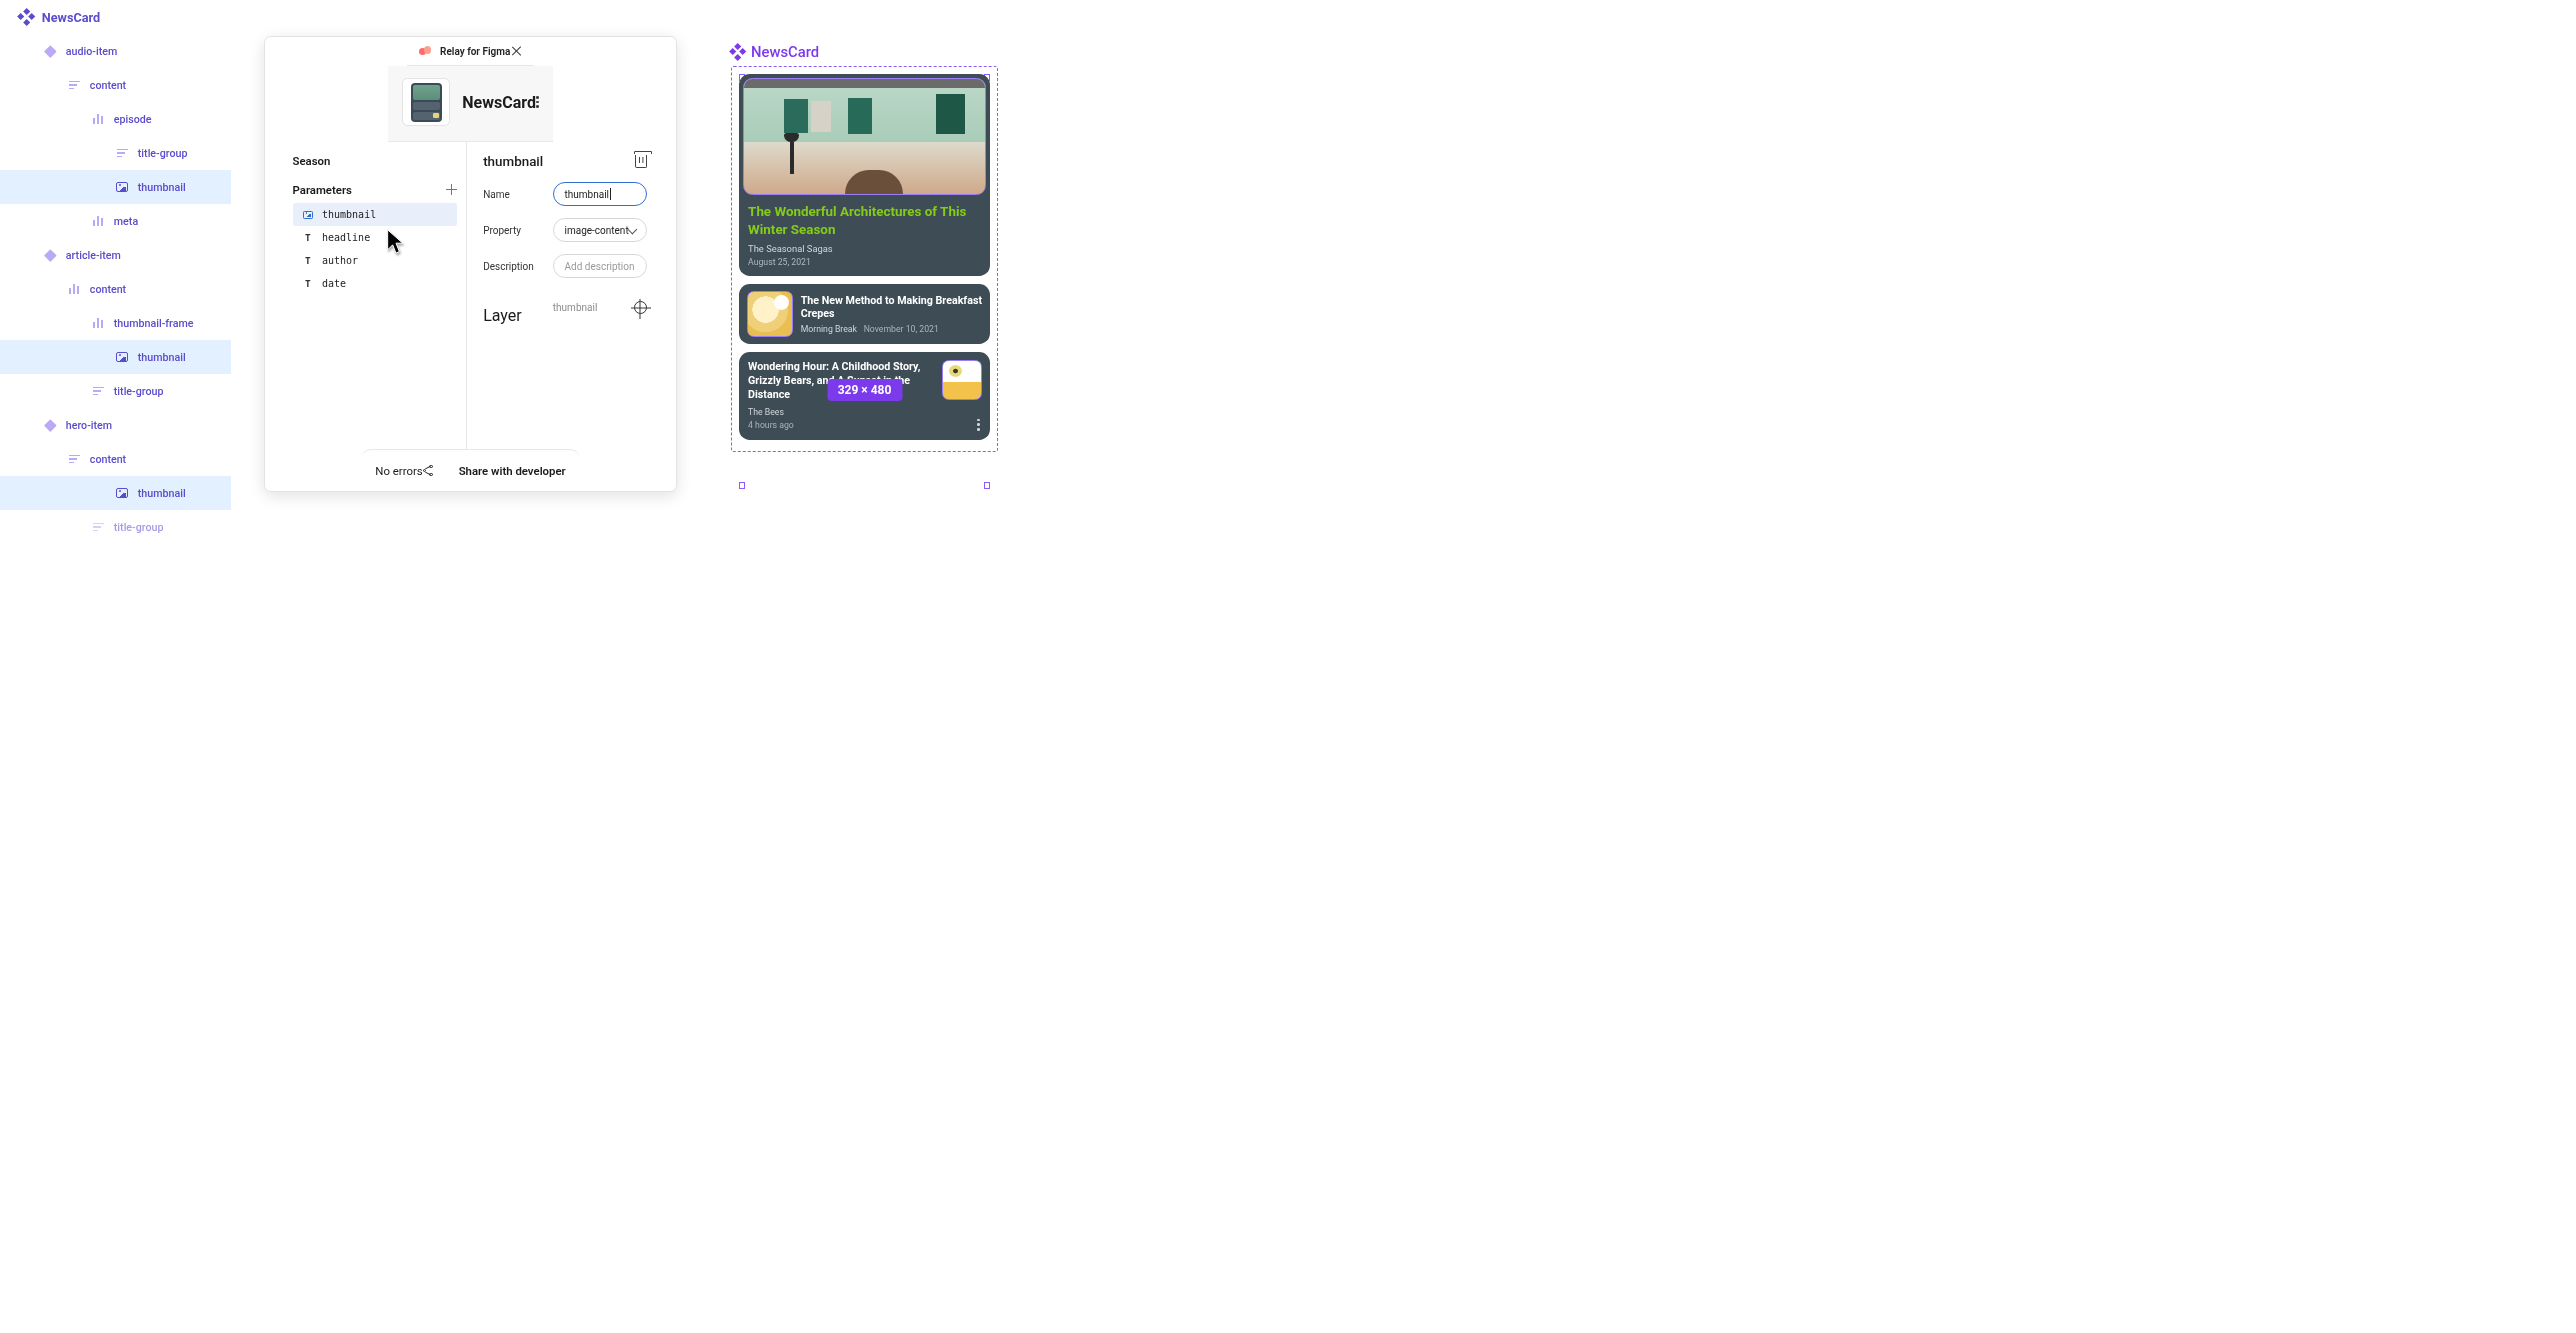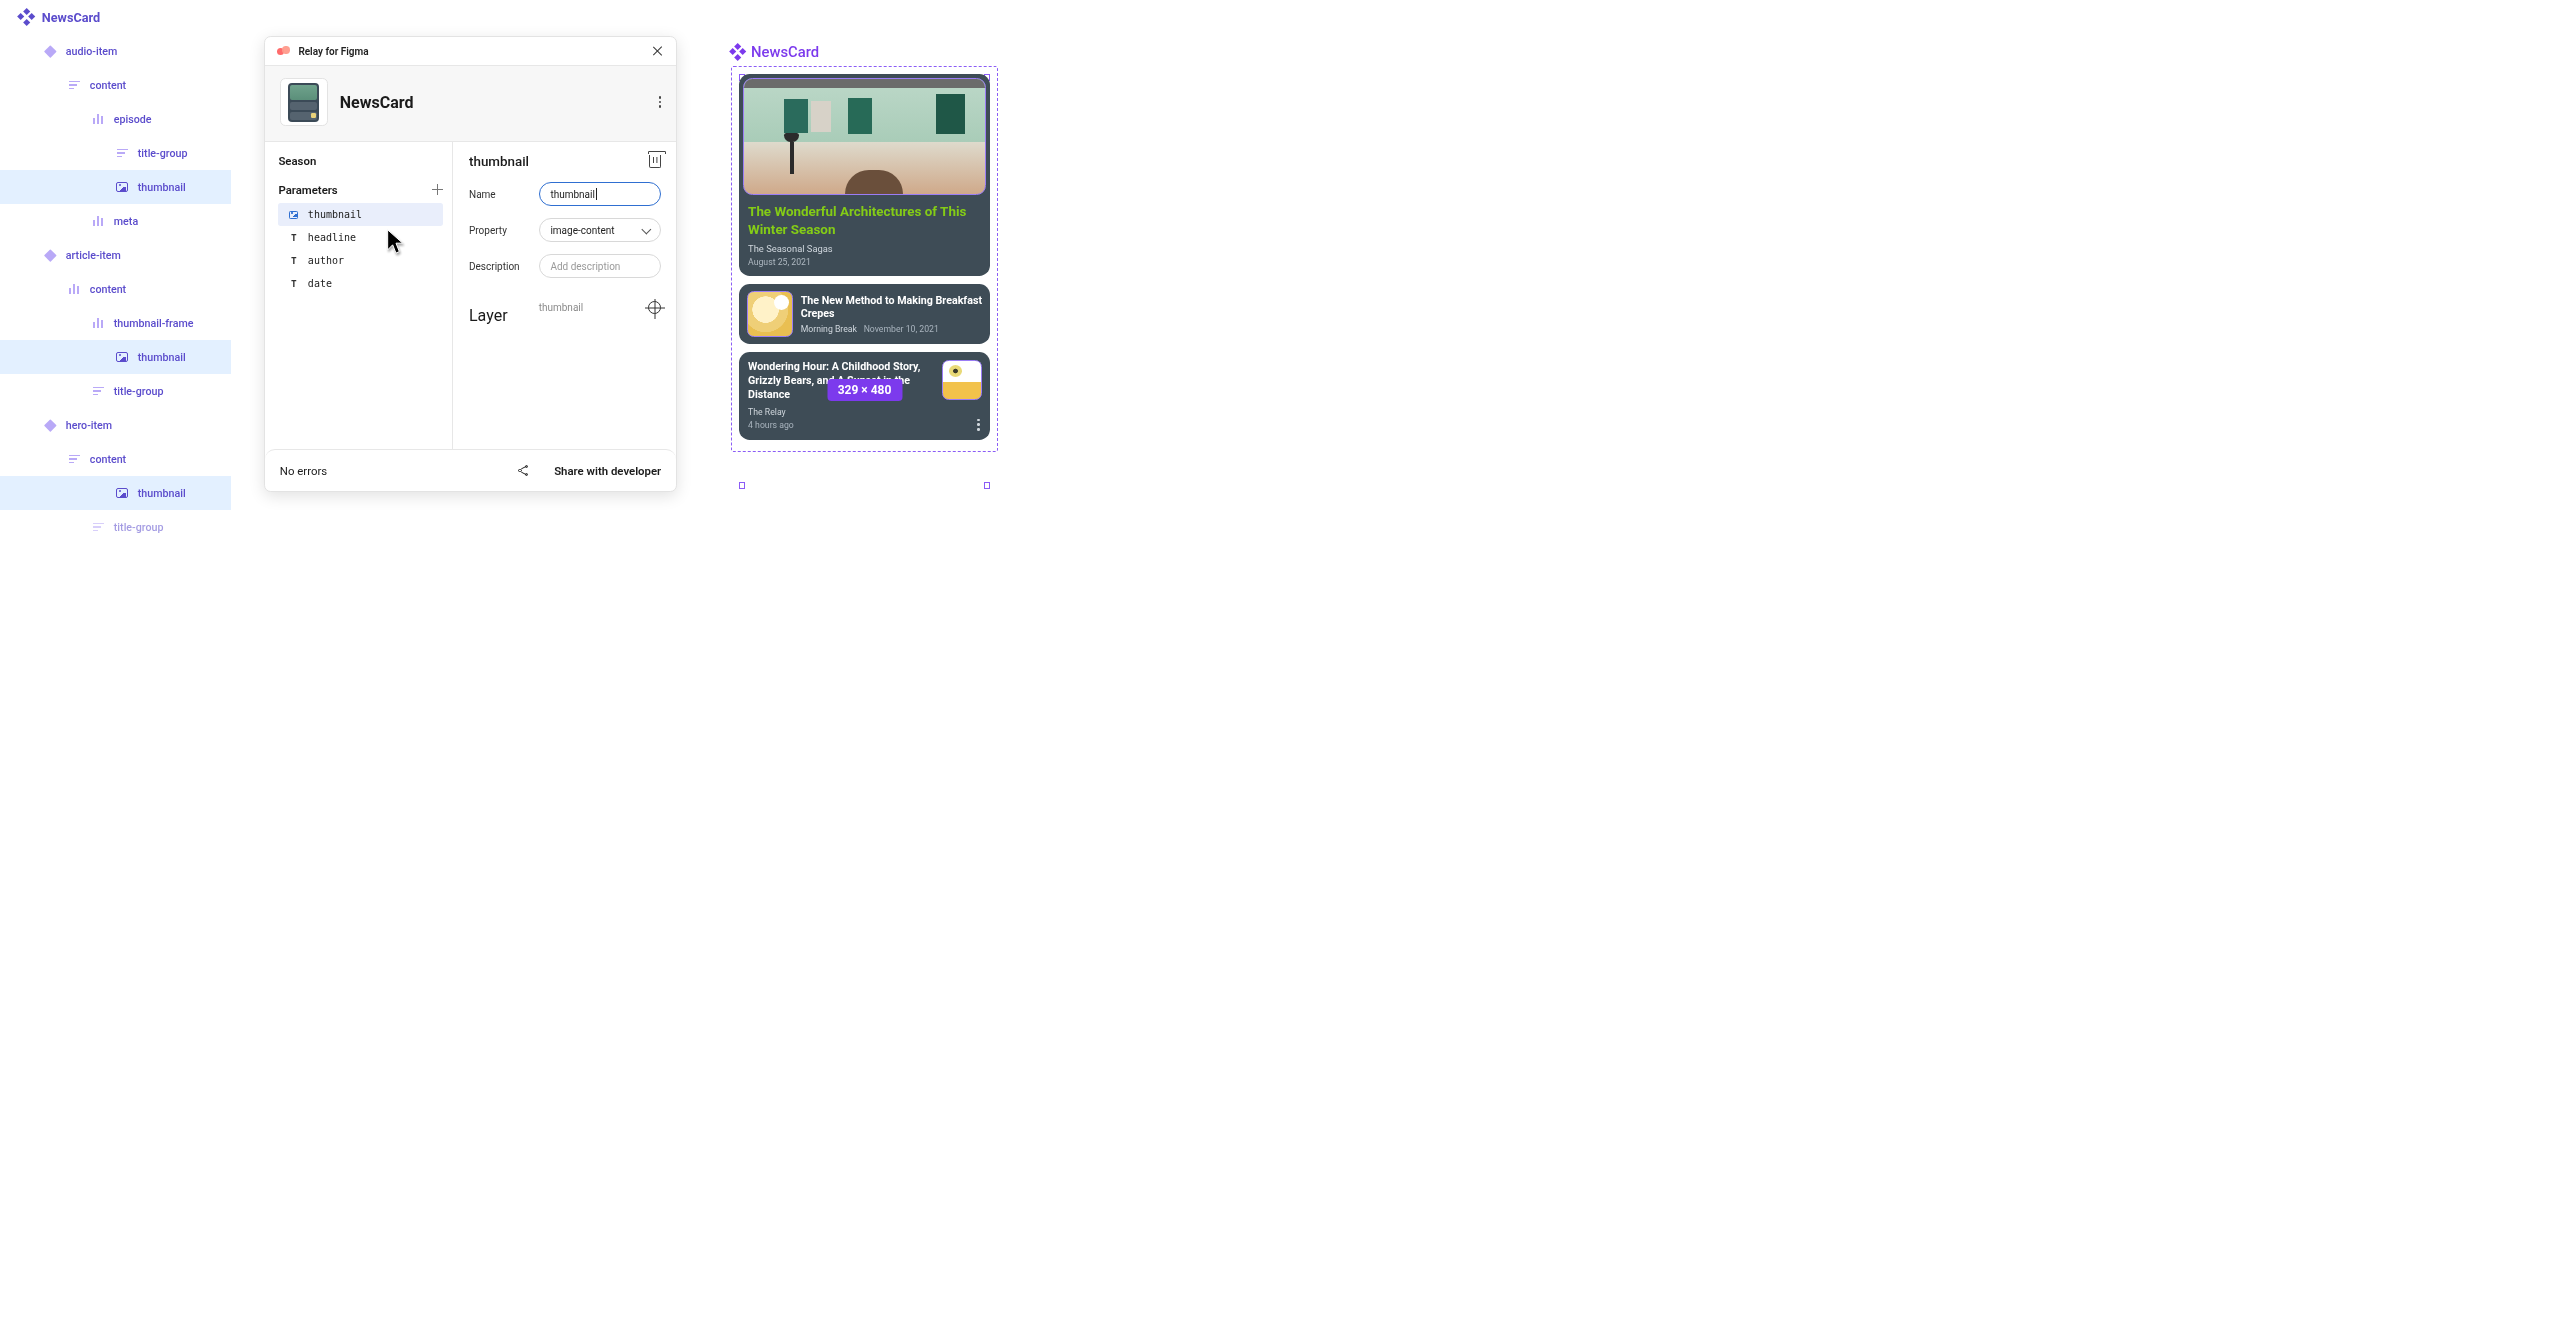--- a/index.html
+++ b/index.html
@@ -66,20 +66,21 @@
     top: 36px;
     width: 413px;
     height: 456px;
     border: 0.7px solid #e3e3e3;
     border-radius: 6.7px;
     background: #fff;
     box-shadow: 0 4px 16px rgba(0,0,0,.12);
     display: flex;
     flex-direction: column;
     overflow: hidden;
+    align-items: center;
   }
   .panel-titlebar {
     display:flex; align-items:center; justify-content:space-between;
     padding: 8px 12px; border-bottom: 0.7px solid #e7e7e7;
   }
   .panel-titlebar .left { display:flex; align-items:center; gap:8px; font-weight:600; font-size:10px; color:#222;}
   .relay-logo { width: 13.4px; height: 9.4px; position: relative; }
   .relay-logo span { position:absolute; width:7.4px; height:7.4px; border-radius:50%; }
   .relay-logo .a { left:0; top:1.3px; background:#ff6b6b; }
   .relay-logo .b { left:5.4px; top:0; background:#ff9a8b; opacity:.95; }
@@ -499,21 +500,21 @@
           <div class="row-meta">
             <span class="src">Morning Break</span>
             <span>November 10, 2021</span>
           </div>
         </div>
       </div>
 
       <div class="card audio">
         <div class="athumb"></div>
         <h4>Wondering Hour: A Childhood Story, Grizzly Bears, and A Sunset in the Distance</h4>
-        <div class="meta1">The Relay</div>
+        <div class="meta1">The Bees</div>
         <div class="meta2">4 hours ago</div>
         <div class="dots">
             <span></span>
             <span></span>
             <span></span>
           </div>
       </div>
     </div>
 
     <span class="sel-handle bl"></span>

